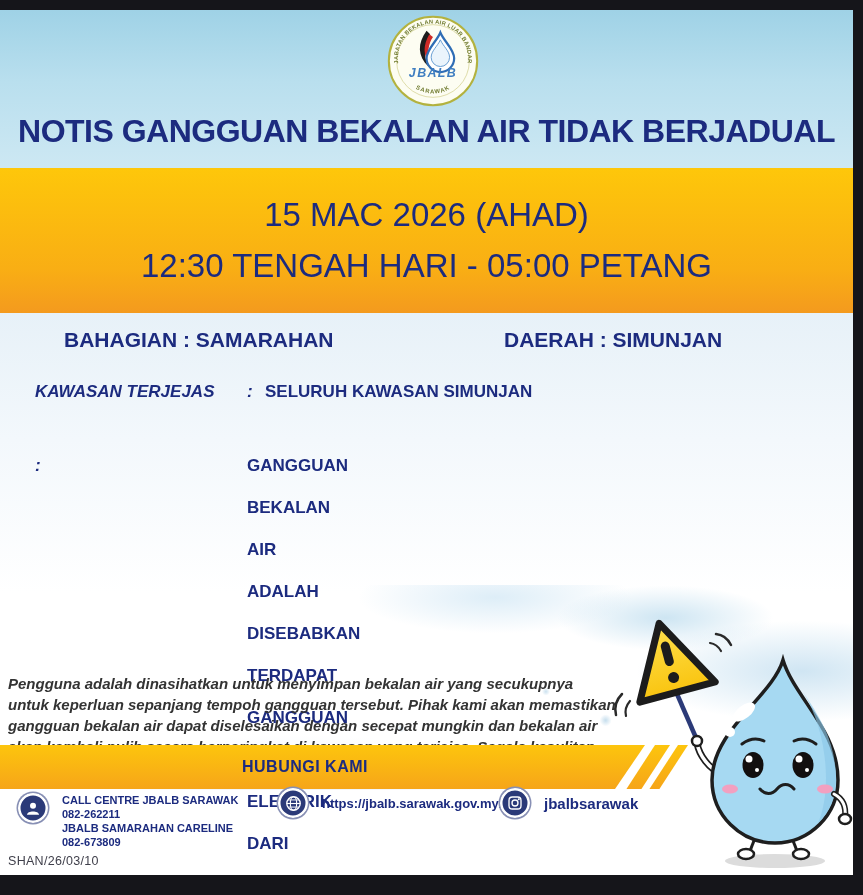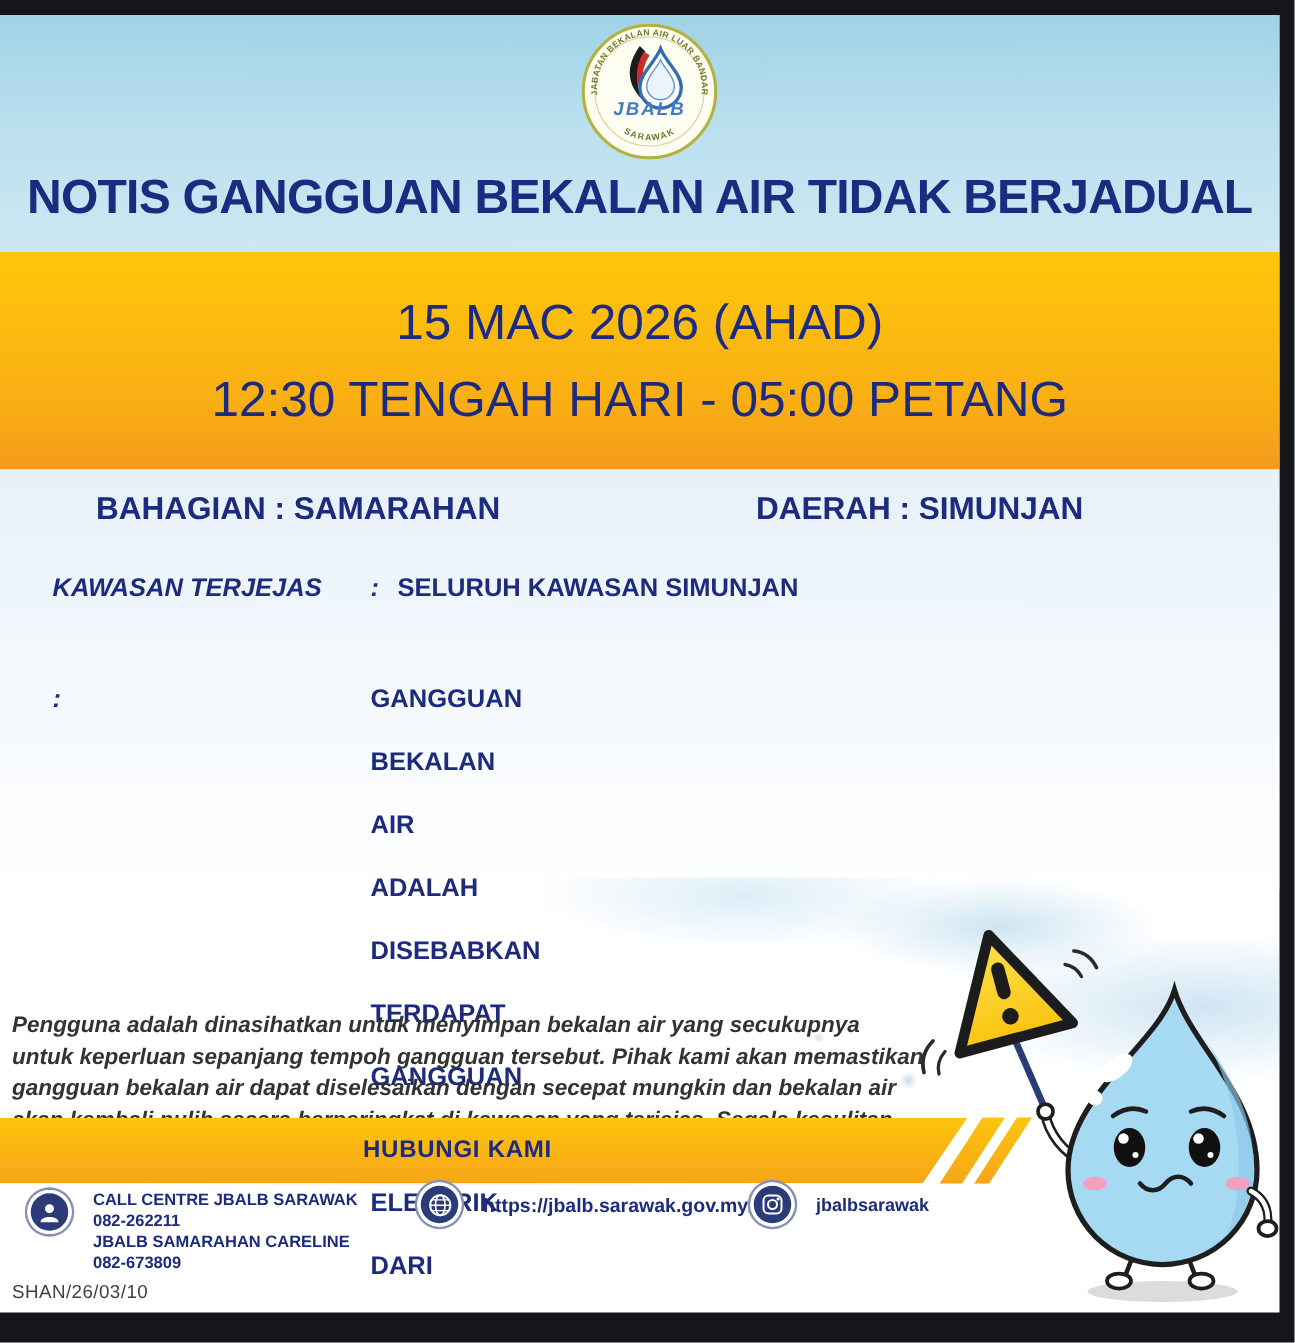--- a/index.html
+++ b/index.html
@@ -88,21 +88,21 @@
   .ci-fb{left:280px;top:818px;}
   .ci-ig{left:500px;top:778px;}
   .badge{
     flex:0 0 auto;border-radius:50%;
     background:#2b3a78;box-shadow:inset 0 0 0 2.5px #ffffff,0 0 0 1.5px #8890b5;
     display:flex;align-items:center;justify-content:center;
   }
   .badge-30{width:30px;height:30px;}
   .phone-lines{font-size:11px;font-weight:bold;color:#1c2b7f;line-height:14px;white-space:nowrap;}
   .link-label{font-size:13px;font-weight:bold;color:#1c2b7f;white-space:nowrap;}
-  .ig-label{font-size:12px;}
+  .ig-label{font-size:15px;}
   .reference{
     position:absolute;left:8px;top:844px;
     font-size:12.5px;color:#3f3f4a;letter-spacing:.3px;
   }
   .mascot{position:absolute;left:570px;top:592px;width:290px;height:270px;}
 </style>
 </head>
 <body>
 
 <div class="page">

